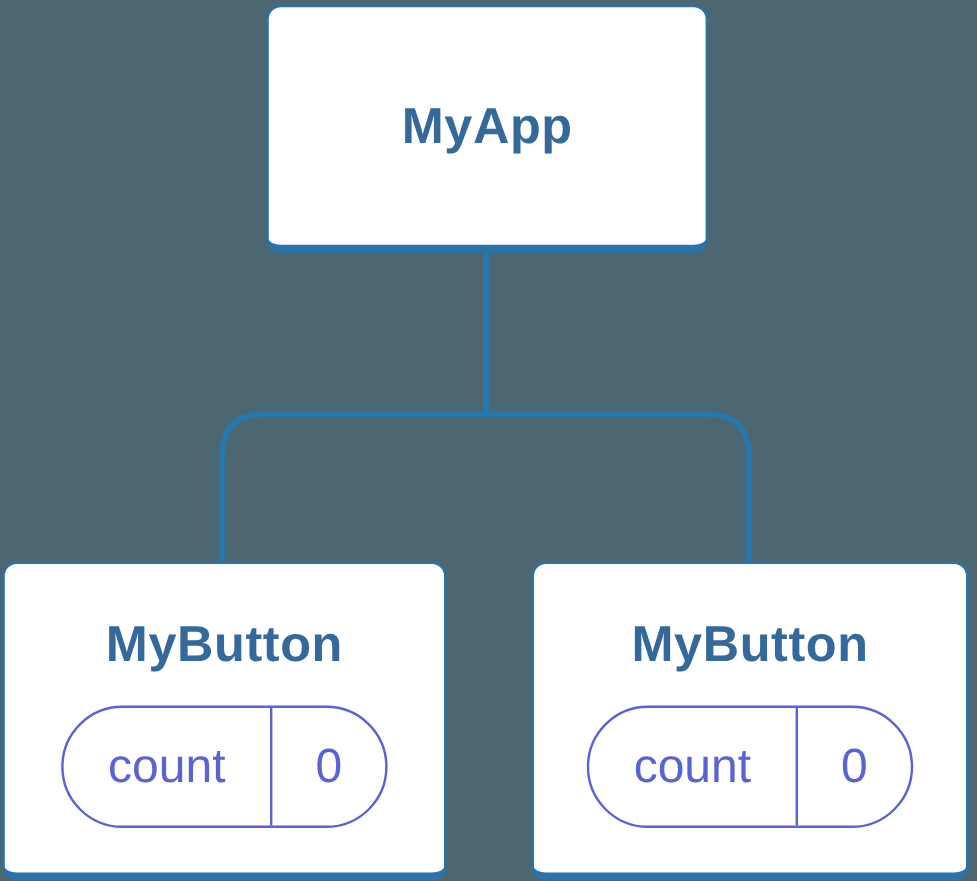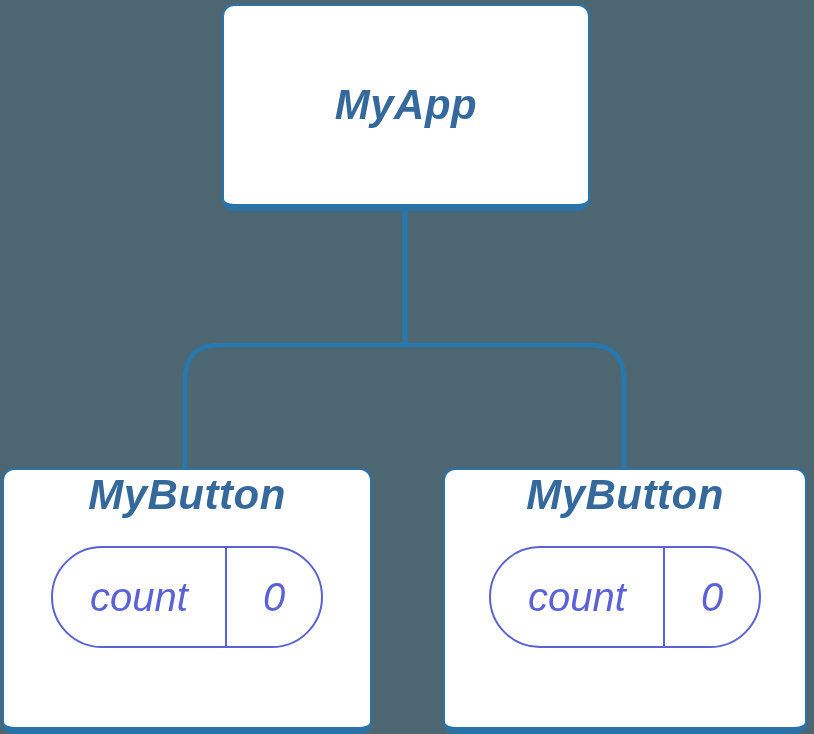--- a/index.html
+++ b/index.html
@@ -33,30 +33,30 @@
   .branch { stroke-width: 4.5px; }
   .node {
     position: absolute;
     background: var(--node-bg);
     border: 2px solid var(--node-border);
     border-bottom-width: 7px;
     border-radius: 12px;
     display: flex;
     flex-direction: column;
     align-items: center;
-    font-style: italic;
   }
   .node-root {
     left: 222px; top: 4px;
     width: 368px; height: 207px;
     justify-content: center;
   }
   .node-child {
     top: 468px;
     height: 266px;
+    padding-top: 42px;
   }
   .node-child-left  { left: 2px;   width: 370px; }
   .node-child-right { left: 443px; width: 364px; }
   .node-title {
     font-size: 42px;
     font-weight: 600;
     color: var(--node-title);
     letter-spacing: 0.5px;
     line-height: 50px;
   }

